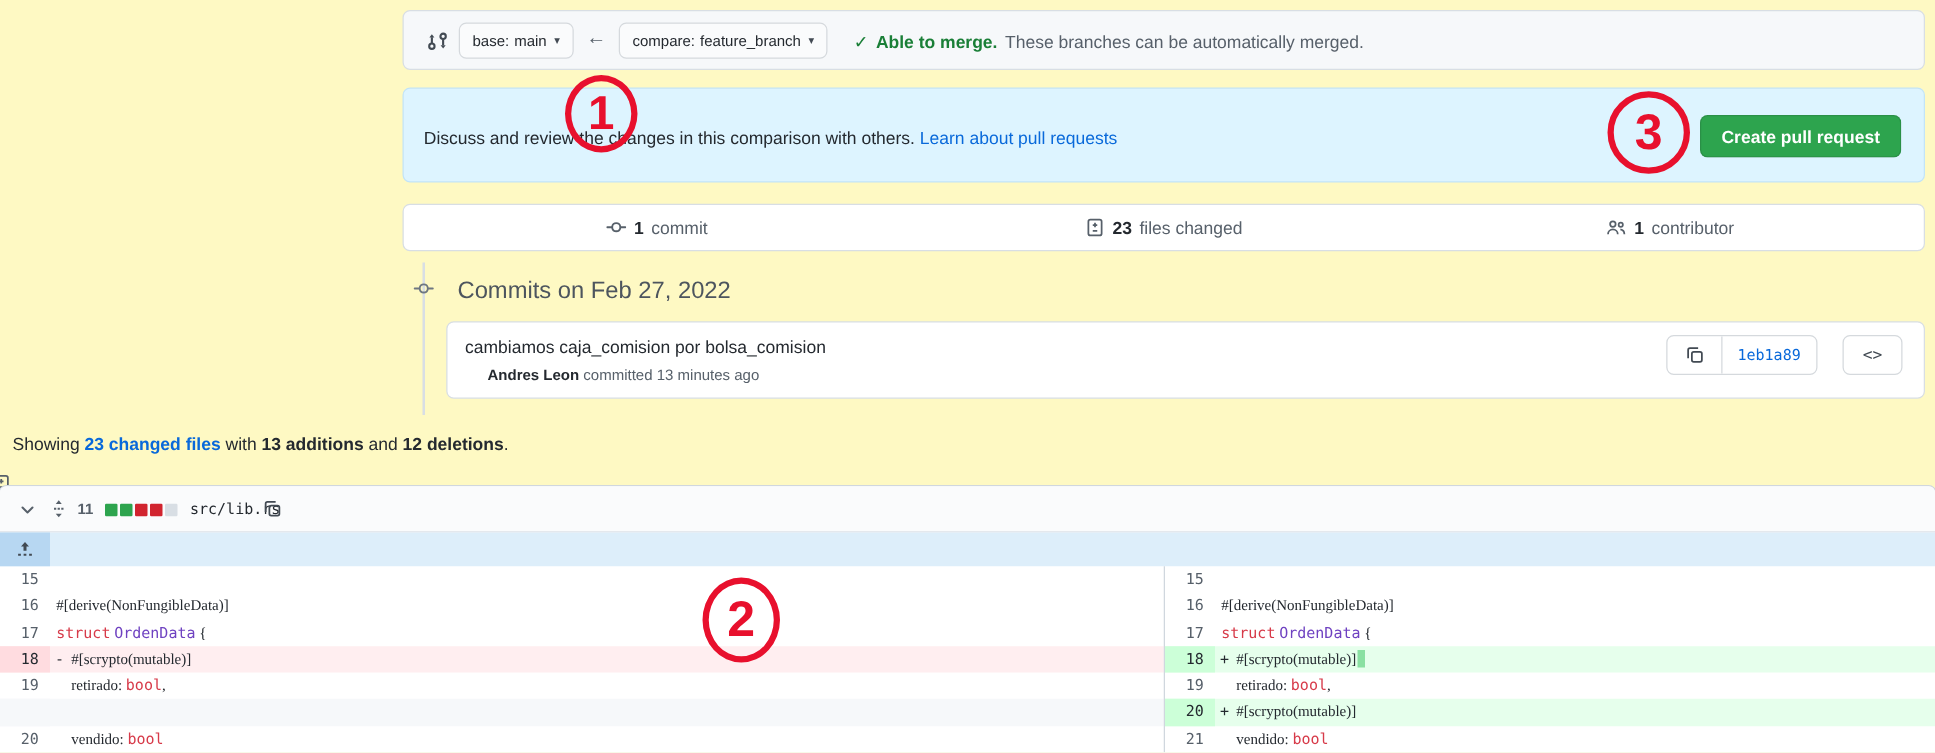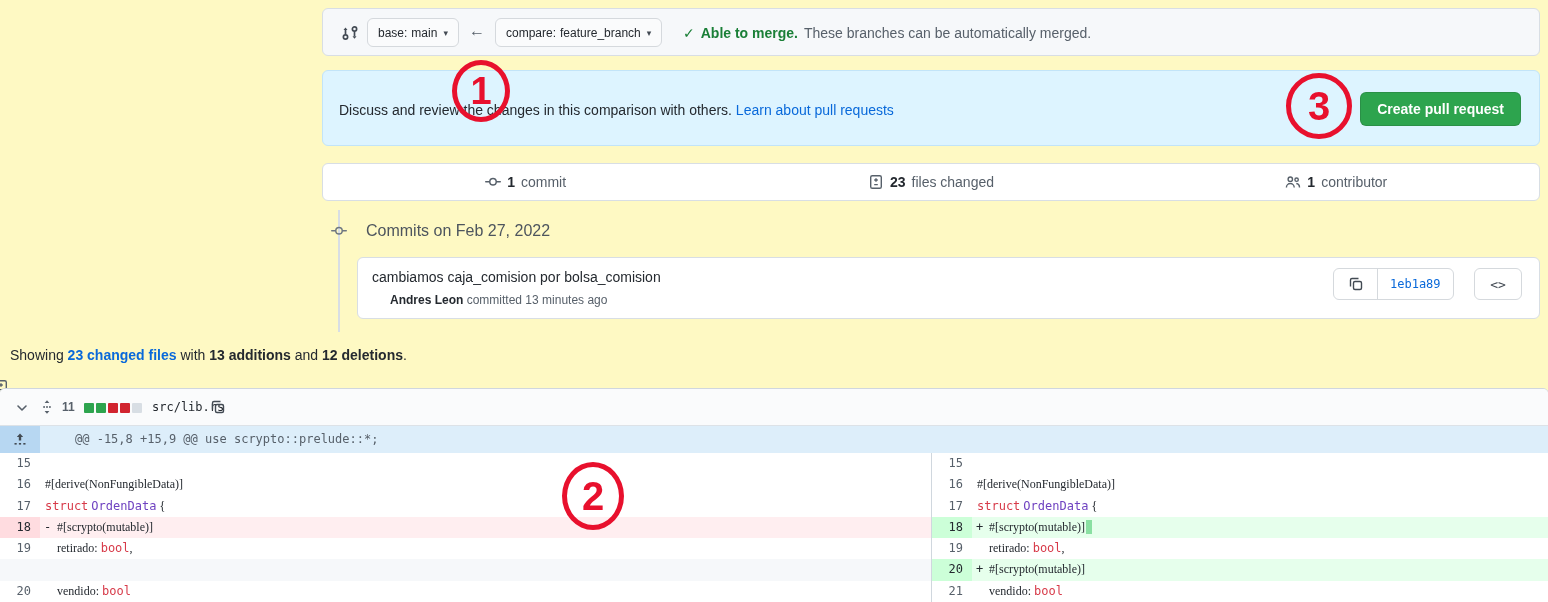--- a/index.html
+++ b/index.html
@@ -50,21 +50,21 @@
     left:322px; top:163px; width:1218px; height:38px;
     border:1px solid #d8dee4; border-radius:6px; background:#fff;
     display:flex;
   }
   .stat { flex:1; display:flex; align-items:center; justify-content:center; gap:6px; color:#57606a; cursor:pointer; }
   .stat b { color:#24292f; }
   .stat .lbl { color:#57606a; }
 
   
   .timeline-line { left:338px; top:210px; width:2px; height:122px; background:#d8dee4; }
-  .commits-heading { left:366px; top:222px; font-size:16px; color:#4d555e; }
+  .commits-heading { left:366px; top:222px; font-size:19px; color:#4d555e; }
   .commit-node { left:328px; top:223px; }
 
   .commit-card {
     left:357px; top:257px; width:1183px; height:62px;
     background:#fff; border:1px solid #d8dee4; border-radius:6px;
   }
   .commit-title { position:absolute; left:14px; top:11px; font-weight:normal; font-size:14px; color:#24292f; cursor:pointer; }
   .commit-meta { position:absolute; left:32px; top:35px; font-size:12px; color:#57606a; }
   .commit-meta b { color:#24292f; font-weight:bold; }
   .sha-group {
@@ -313,21 +313,20 @@
       <div class="hunk-gutter">
         <span>
           <svg width="16" height="16" viewBox="0 0 16 16" fill="#424a53">
               <path d="M8 1.5l3.2 3.6H9.2v3.4H6.8V5.1H4.8z"></path>
               <rect x="2.5" y="11" width="2.2" height="1.6"></rect>
               <rect x="6.9" y="11" width="2.2" height="1.6"></rect>
               <rect x="11.3" y="11" width="2.2" height="1.6"></rect>
             </svg>
         </span>
       </div>
-      <div class="hunk-text">@@ -15,8 +15,9 @@ use scrypto::prelude::*;</div>
     </div>
 
     <div class="panes">
       <div class="pane pane-left" id="pane-left">
           <div class="drow ctx">
             <div class="dgutter">15</div>
             <div class="dmarker"></div>
             <div class="dcode"></div>
           </div>
           <div class="drow ctx">

